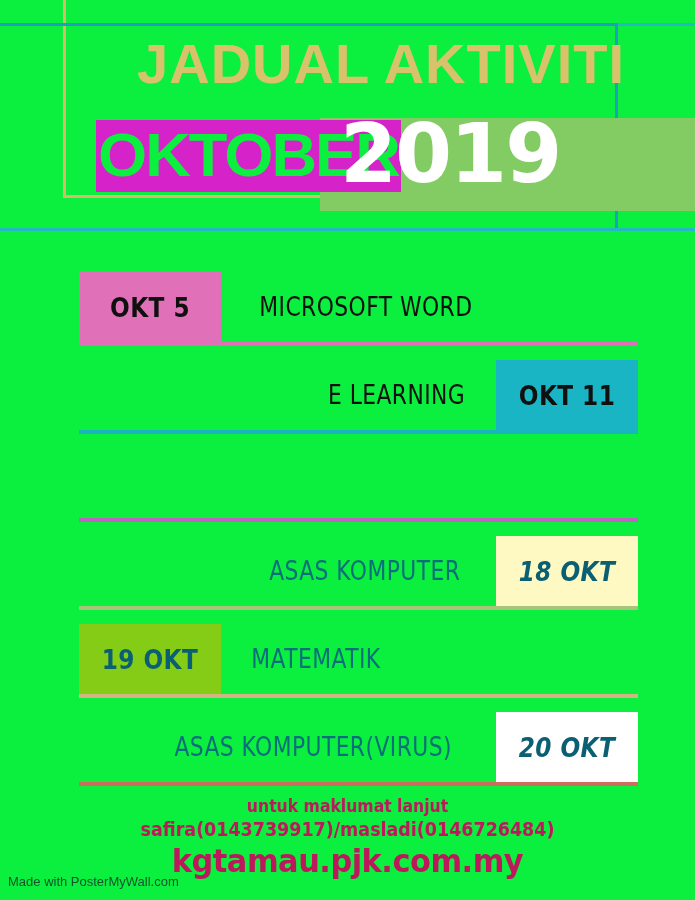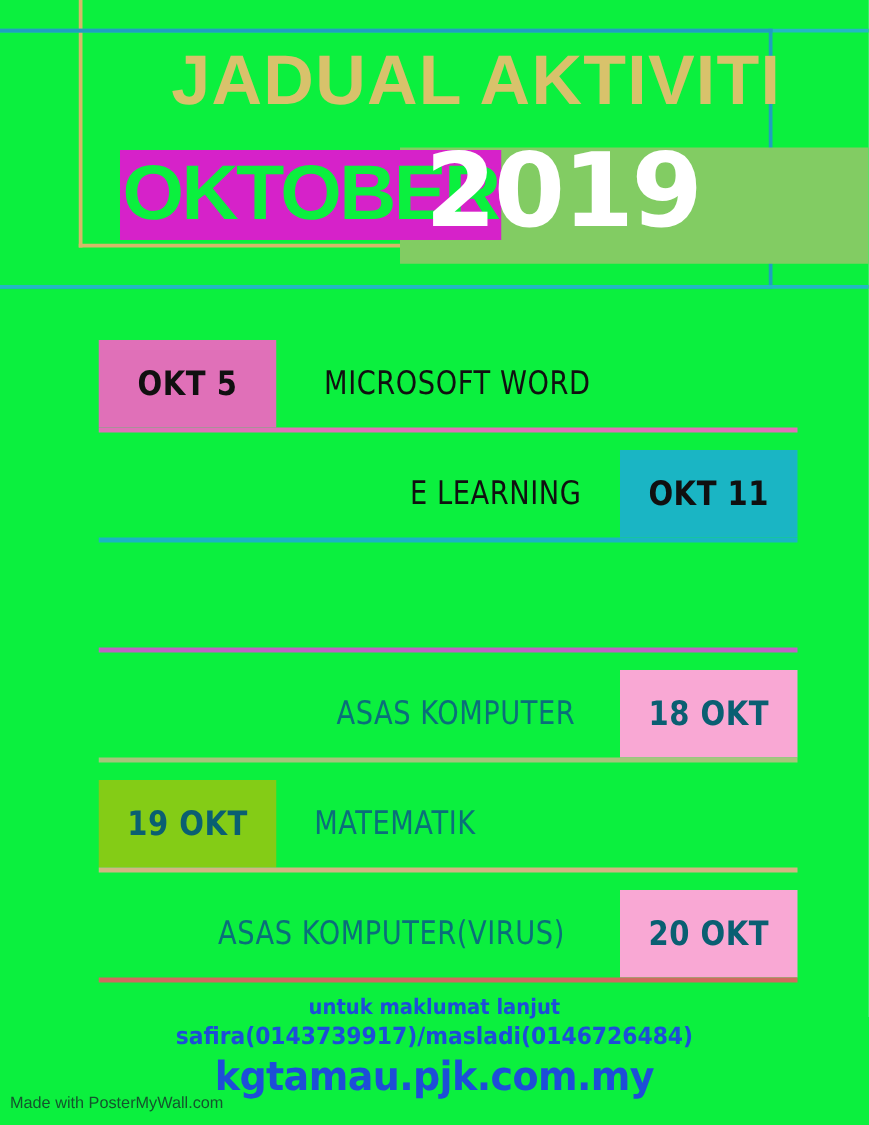--- a/index.html
+++ b/index.html
@@ -274,21 +274,21 @@
       </div>
       <div class="row left">
         <div class="row-line" style="background: rgb(192, 98, 196);"></div>
       </div>
       <div class="row right">
         <div class="row-inner">
           <div class="spacer-left"></div>
           <div class="activity-outer" style="flex: 1 1 0%;">
             <div class="activity" style="color: rgb(10, 111, 122);">ASAS KOMPUTER</div>
           </div>
-          <div class="badge-outer" style="background: #f9a8d4;">
+          <div class="badge-outer" style="background: #fef9c3; font-style: italic;">
             <div class="badge" style="color: rgb(10, 95, 114);">18 OKT</div>
           </div>
           <div class="spacer-right"></div>
         </div>
         <div class="row-line" style="background: rgb(168, 196, 124);"></div>
       </div>
       <div class="row left">
         <div class="row-inner">
           <div class="spacer-left"></div>
           <div class="badge-outer" style="background: #84cc16;">
@@ -300,30 +300,30 @@
           <div class="spacer-right"></div>
         </div>
         <div class="row-line" style="background: rgb(211, 181, 131);"></div>
       </div>
       <div class="row right">
         <div class="row-inner">
           <div class="spacer-left"></div>
           <div class="activity-outer" style="flex: 1 1 0%;">
             <div class="activity" style="color: rgb(10, 111, 122);">ASAS KOMPUTER(VIRUS)</div>
           </div>
-          <div class="badge-outer" style="background: #f9a8d4;">
+          <div class="badge-outer" style="background: #ffffff; font-style: italic;">
             <div class="badge" style="color: rgb(10, 95, 114);">20 OKT</div>
           </div>
           <div class="spacer-right"></div>
         </div>
         <div class="row-line" style="background: rgb(207, 107, 95);"></div>
       </div>
     </div>
 
-  <div class="footer" style="color: #1d4ed8;">
+  <div class="footer" style="color: #be185d;">
     <div class="l1">untuk maklumat lanjut</div>
     <div class="l2">safira(0143739917)/masladi(0146726484)</div>
     <div class="l3">kgtamau.pjk.com.my</div>
   </div>
 
   <div class="watermark" style="color: #14532d;">Made with PosterMyWall.com</div>
 
 </div>
 
 </body></html>

